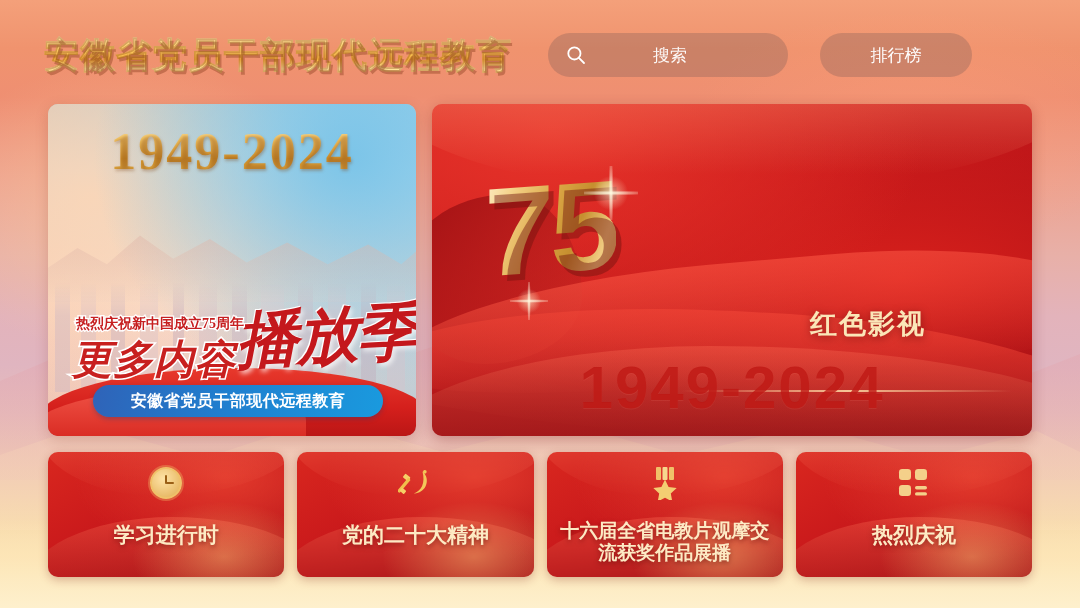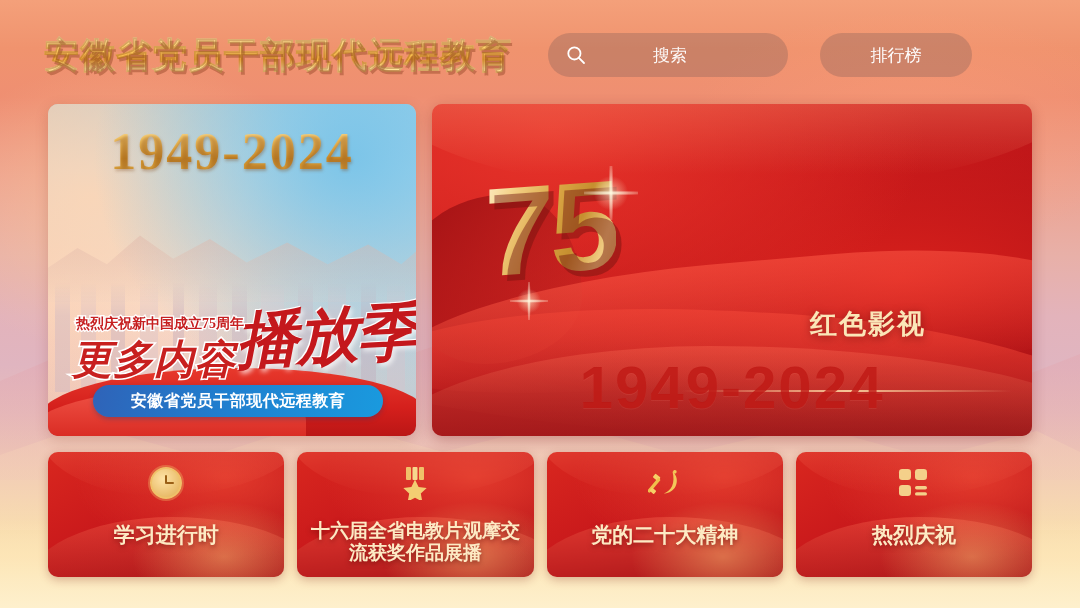--- a/index.html
+++ b/index.html
@@ -375,35 +375,20 @@
 <div class="tiles">
 
   <div class="tile">
     <div class="silk2"></div>
     <div class="silk"></div>
     <div class="glow"></div>
     <div class="tile-icon">
       <div class="ico-clock"></div>
     </div>
     <div class="tile-label">学习进行时</div>
-  </div>
-
-  <div class="tile">
-    <div class="silk2"></div>
-    <div class="silk"></div>
-    <div class="glow"></div>
-    <div class="tile-icon">
-      <svg class="ico-medal" viewBox="0 0 32 34" fill="none">
-        <rect x="7" y="1" width="5" height="13" rx="1" fill="#f0c169"></rect>
-        <rect x="13.5" y="1" width="5" height="13" rx="1" fill="#f6d88e"></rect>
-        <rect x="20" y="1" width="5" height="13" rx="1" fill="#f0c169"></rect>
-        <path d="M16 13.5l3.6 7.4 8.1 1.1-5.9 5.6 1.5 8-7.3-3.9-7.3 3.9 1.5-8-5.9-5.6 8.1-1.1z" fill="#f3cd72"></path>
-      </svg>
-    </div>
-    <div class="tile-label two-line">十六届全省电教片观摩交流获奖作品展播</div>
   </div>
 
   <div class="tile">
     <div class="silk2"></div>
     <div class="silk"></div>
     <div class="glow"></div>
     <div class="tile-icon">
       <svg class="ico-hs" viewBox="0 0 34 32" fill="none">
         <defs>
           <linearGradient id="gold1" x1="0" y1="0" x2="1" y2="1">
@@ -422,20 +407,35 @@
       </svg>
     </div>
     <div class="tile-label">党的二十大精神</div>
   </div>
 
   <div class="tile">
     <div class="silk2"></div>
     <div class="silk"></div>
     <div class="glow"></div>
     <div class="tile-icon">
+      <svg class="ico-medal" viewBox="0 0 32 34" fill="none">
+        <rect x="7" y="1" width="5" height="13" rx="1" fill="#f0c169"></rect>
+        <rect x="13.5" y="1" width="5" height="13" rx="1" fill="#f6d88e"></rect>
+        <rect x="20" y="1" width="5" height="13" rx="1" fill="#f0c169"></rect>
+        <path d="M16 13.5l3.6 7.4 8.1 1.1-5.9 5.6 1.5 8-7.3-3.9-7.3 3.9 1.5-8-5.9-5.6 8.1-1.1z" fill="#f3cd72"></path>
+      </svg>
+    </div>
+    <div class="tile-label two-line">十六届全省电教片观摩交流获奖作品展播</div>
+  </div>
+
+  <div class="tile">
+    <div class="silk2"></div>
+    <div class="silk"></div>
+    <div class="glow"></div>
+    <div class="tile-icon">
       <svg class="ico-grid" viewBox="0 0 32 30" fill="none">
         <rect x="1" y="1" width="12" height="11" rx="3.2" fill="#f4d08a"></rect>
         <rect x="17" y="1" width="12" height="11" rx="3.2" fill="#f4d08a"></rect>
         <rect x="1" y="17" width="12" height="11" rx="3.2" fill="#f4d08a"></rect>
         <rect x="17" y="18" width="12" height="3.4" rx="1.7" fill="#f4d08a"></rect>
         <rect x="17" y="24.2" width="12" height="3.4" rx="1.7" fill="#f4d08a"></rect>
       </svg>
     </div>
     <div class="tile-label">热烈庆祝</div>
   </div>

